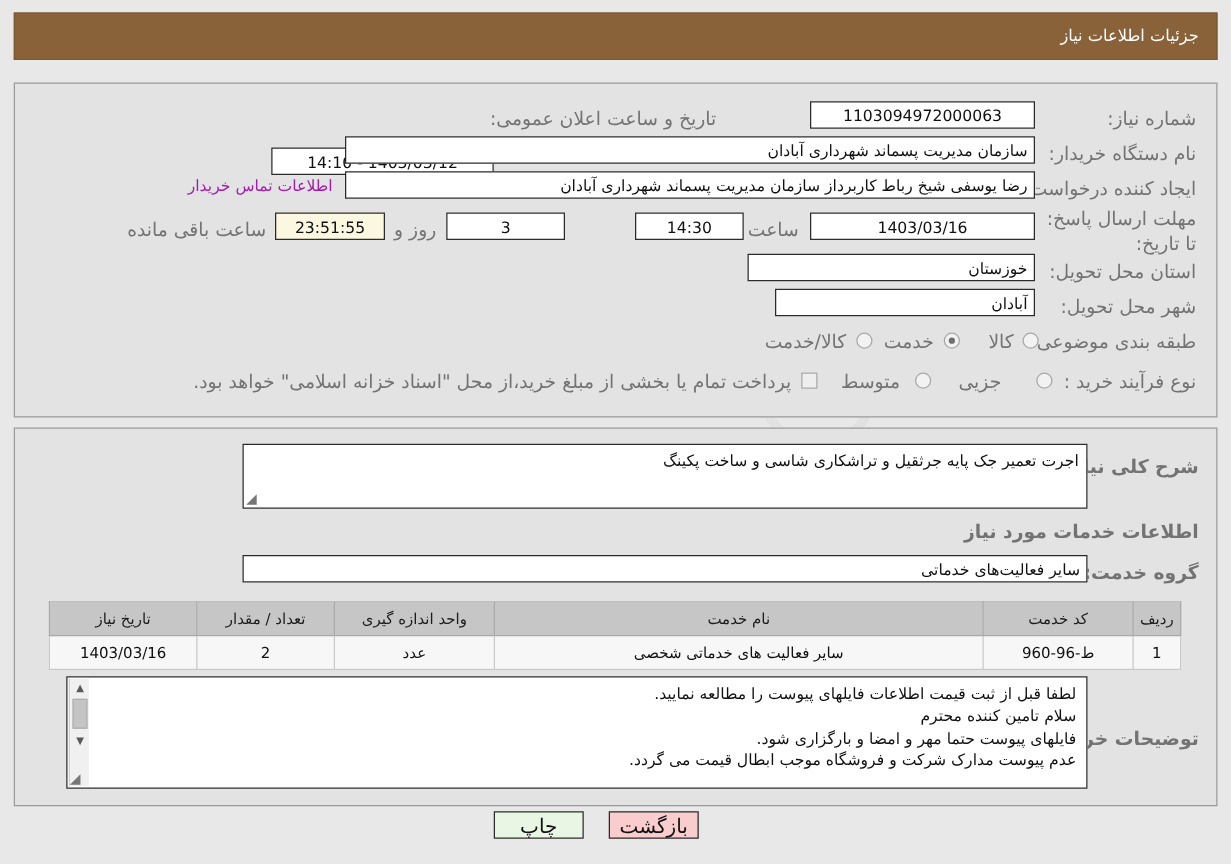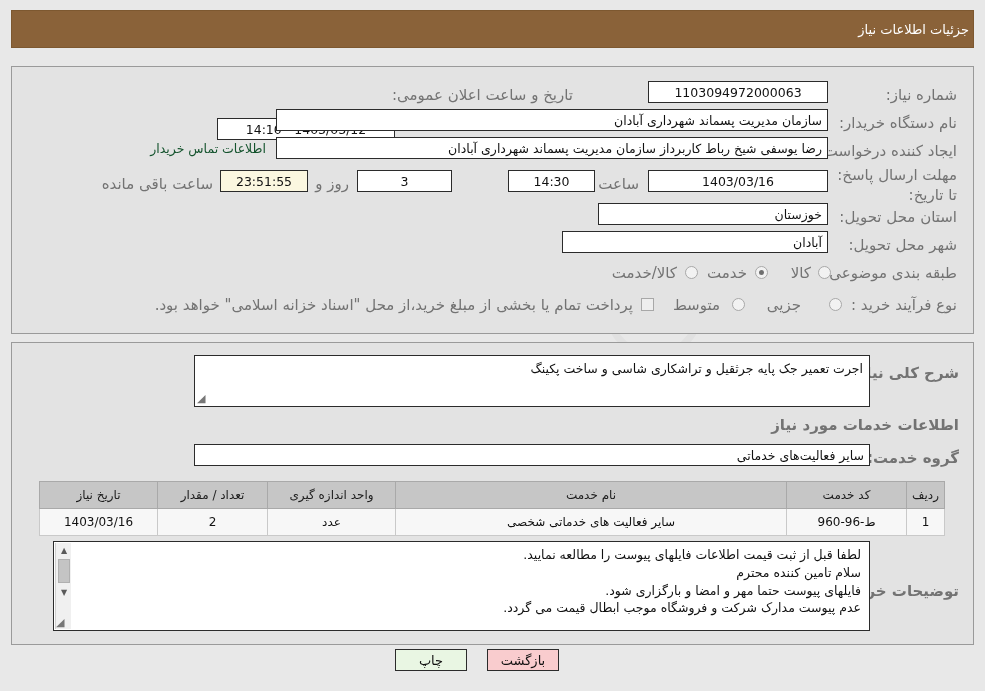--- a/index.html
+++ b/index.html
@@ -19,21 +19,21 @@
   
   .banner {
     position: absolute;
     top: 10px; right: 11px; left: 11px;
     height: 38px;
     background: #8a6239;
     color: #ffffff;
     display: flex;
     align-items: center;
     justify-content: flex-start;
-    padding-right: 4px;
+    padding-right: 14px;
     font-size: 13px;
     border: 1px solid #7d5830;
   }
 
   
   .watermark {
     position: absolute;
     top: 215px; right: 0; left: 0;
     height: 190px;
     display: flex;
@@ -85,21 +85,21 @@
     overflow: hidden;
     white-space: nowrap;
   }
   .fld.center { justify-content: center; }
   .fld.right  { justify-content: flex-start; }
   .fld.cream  { background: #fbf7e0; }
 
   .link {
     position: absolute;
     font-size: 12.5px;
-    color: #14532d;
+    color: #a21caf;
     white-space: nowrap;
     cursor: pointer;
   }
 
   
   .radio {
     position: absolute;
     width: 13px; height: 13px;
     border-radius: 50%;
     border: 1px solid #a8a8a8;
@@ -181,21 +181,21 @@
     padding: 6px 4px;
     text-align: center;
     color: #111;
     white-space: nowrap;
   }
 
   
   .btn {
     position: absolute;
     border: 1px solid #2b2b2b;
-    font-size: 13px;
+    font-size: 16px;
     color: #111;
     display: flex;
     align-items: center;
     justify-content: center;
     cursor: pointer;
     height: 22px;
   }
   .btn.print  { background: #e9f6e3; }
   .btn.back   { background: #f9ccce; }
 </style>
@@ -241,21 +241,21 @@
     <div class="fld center" style="top:103px; right:378px; width:87px; height:22px;">14:30</div>
     <div class="fld center" style="top:103px; right:521px; width:95px; height:22px;">3</div>
     <div class="lbl" style="top:107px; right:624px;">روز و</div>
     <div class="fld cream center" style="top:103px; right:665px; width:88px; height:22px;">23:51:55</div>
     <div class="lbl" style="top:107px; right:760px;">ساعت باقی مانده</div>
 
     <div class="lbl" style="top:140px; right:16px;">استان محل تحویل:</div>
     <div class="fld right" style="top:136px; right:145px; width:230px; height:22px;">خوزستان</div>
 
     <div class="lbl" style="top:168px; right:16px;">شهر محل تحویل:</div>
-    <div class="fld right" style="top:164px; right:145px; width:266px; height:22px;">آبادان</div>
+    <div class="fld right" style="top:164px; right:145px; width:208px; height:22px;">آبادان</div>
 
     <div class="lbl" style="top:196px; right:16px;">طبقه بندی موضوعی:</div>
     <div class="radio" style="top:199px; right:142px;"></div>
     <div class="lbl" style="top:196px; right:162px;">کالا</div>
     <div class="radio on" style="top:199px; right:205px;"></div>
     <div class="lbl" style="top:196px; right:226px;">خدمت</div>
     <div class="radio" style="top:199px; right:275px;"></div>
     <div class="lbl" style="top:196px; right:296px;">کالا/خدمت</div>
 
     <div class="lbl" style="top:228px; right:16px;">نوع فرآیند خرید :</div>

